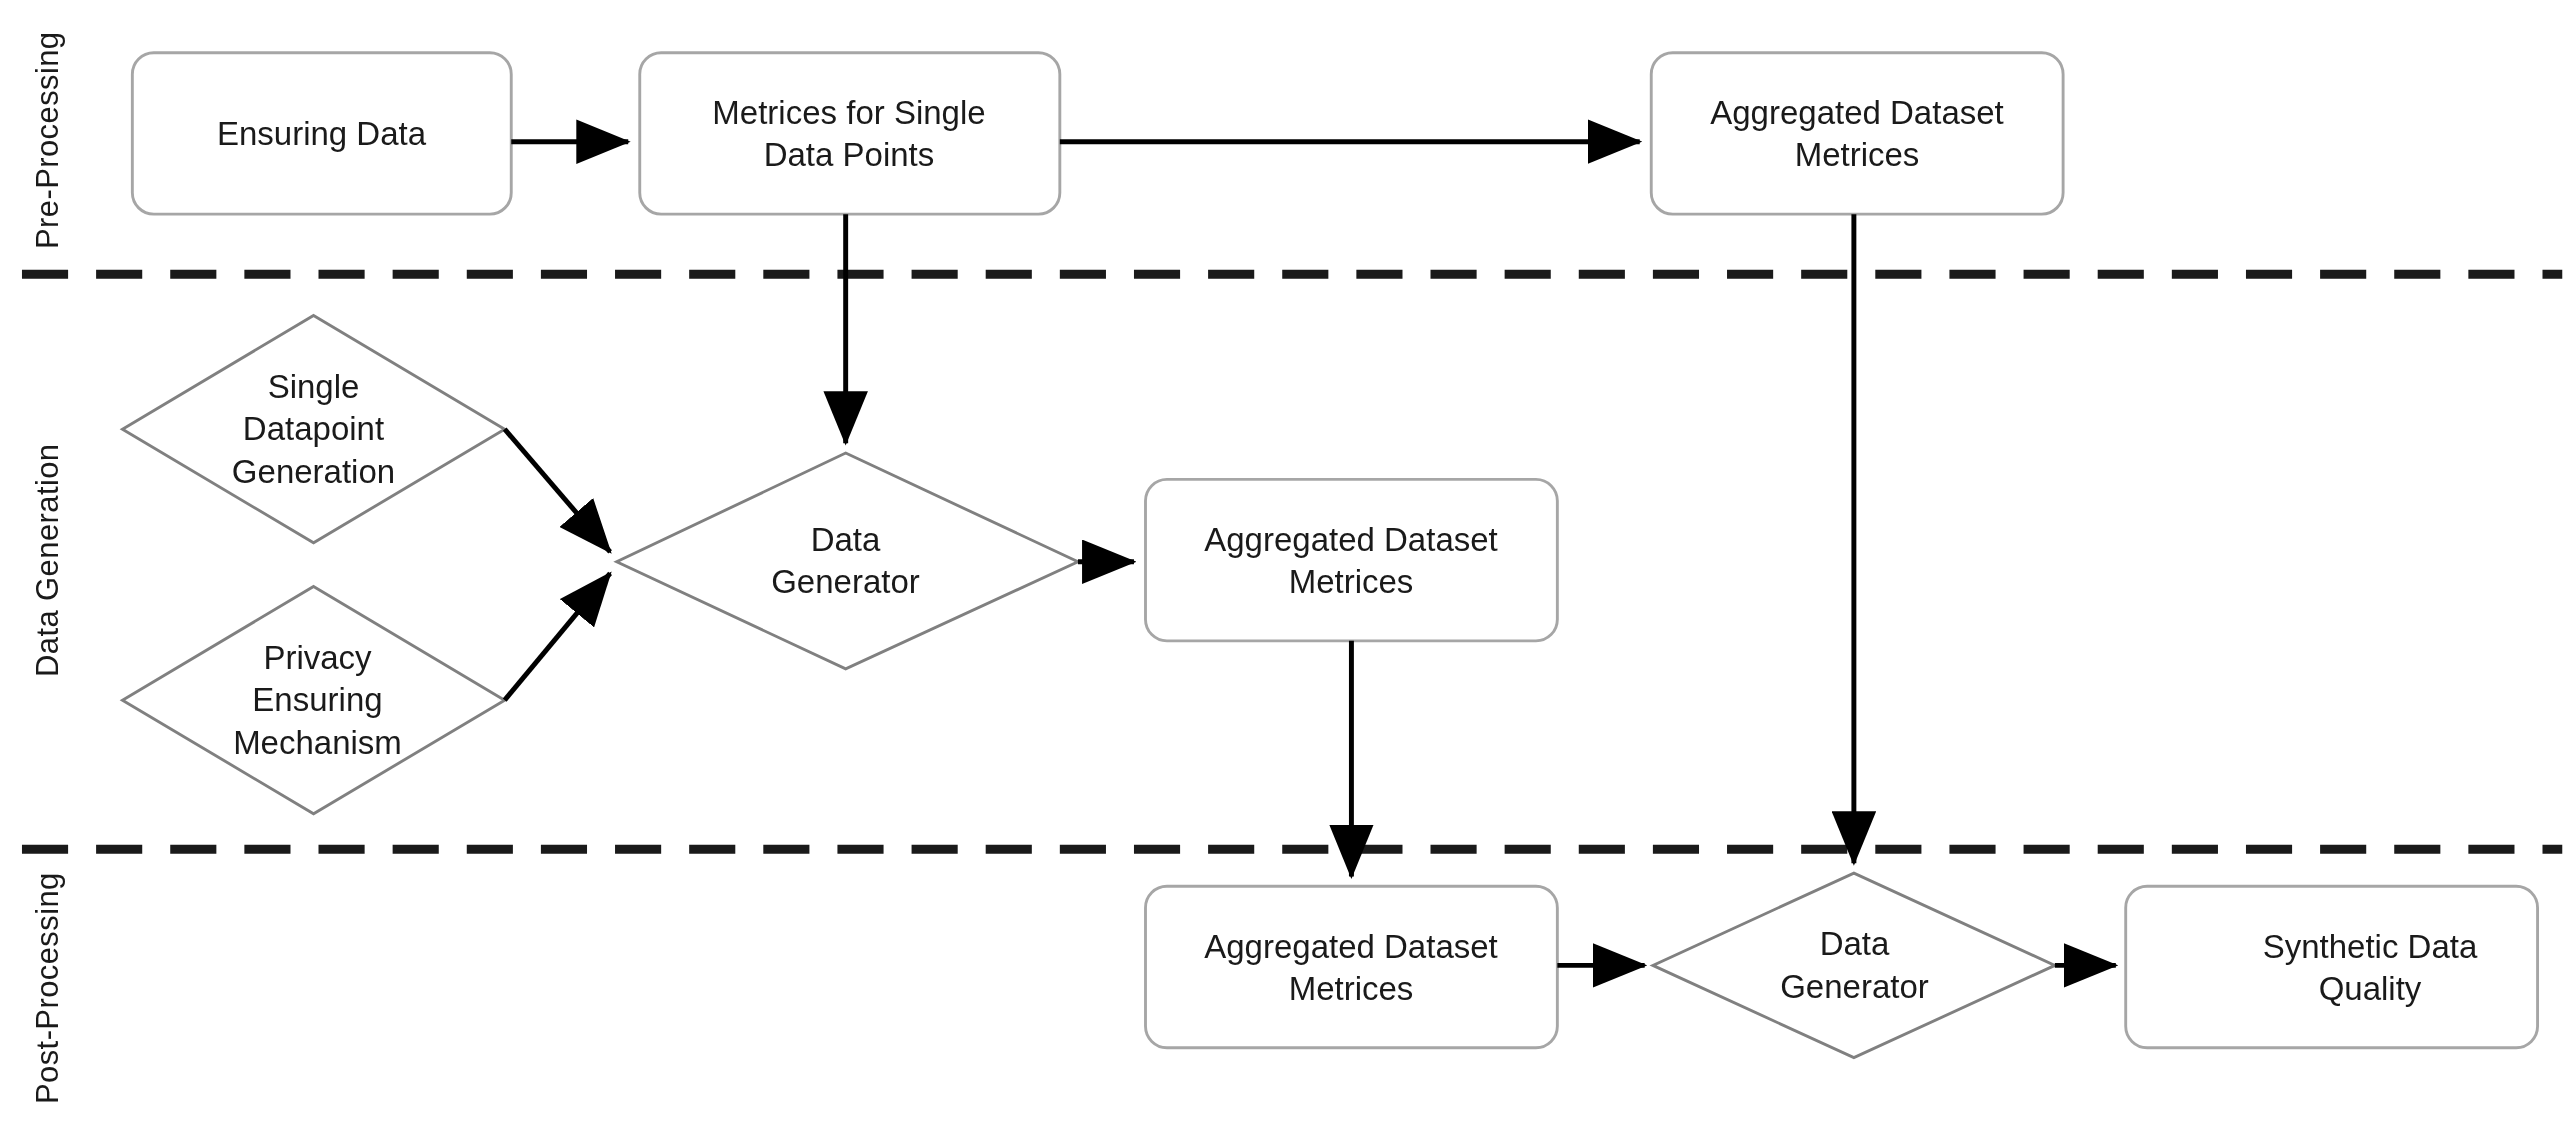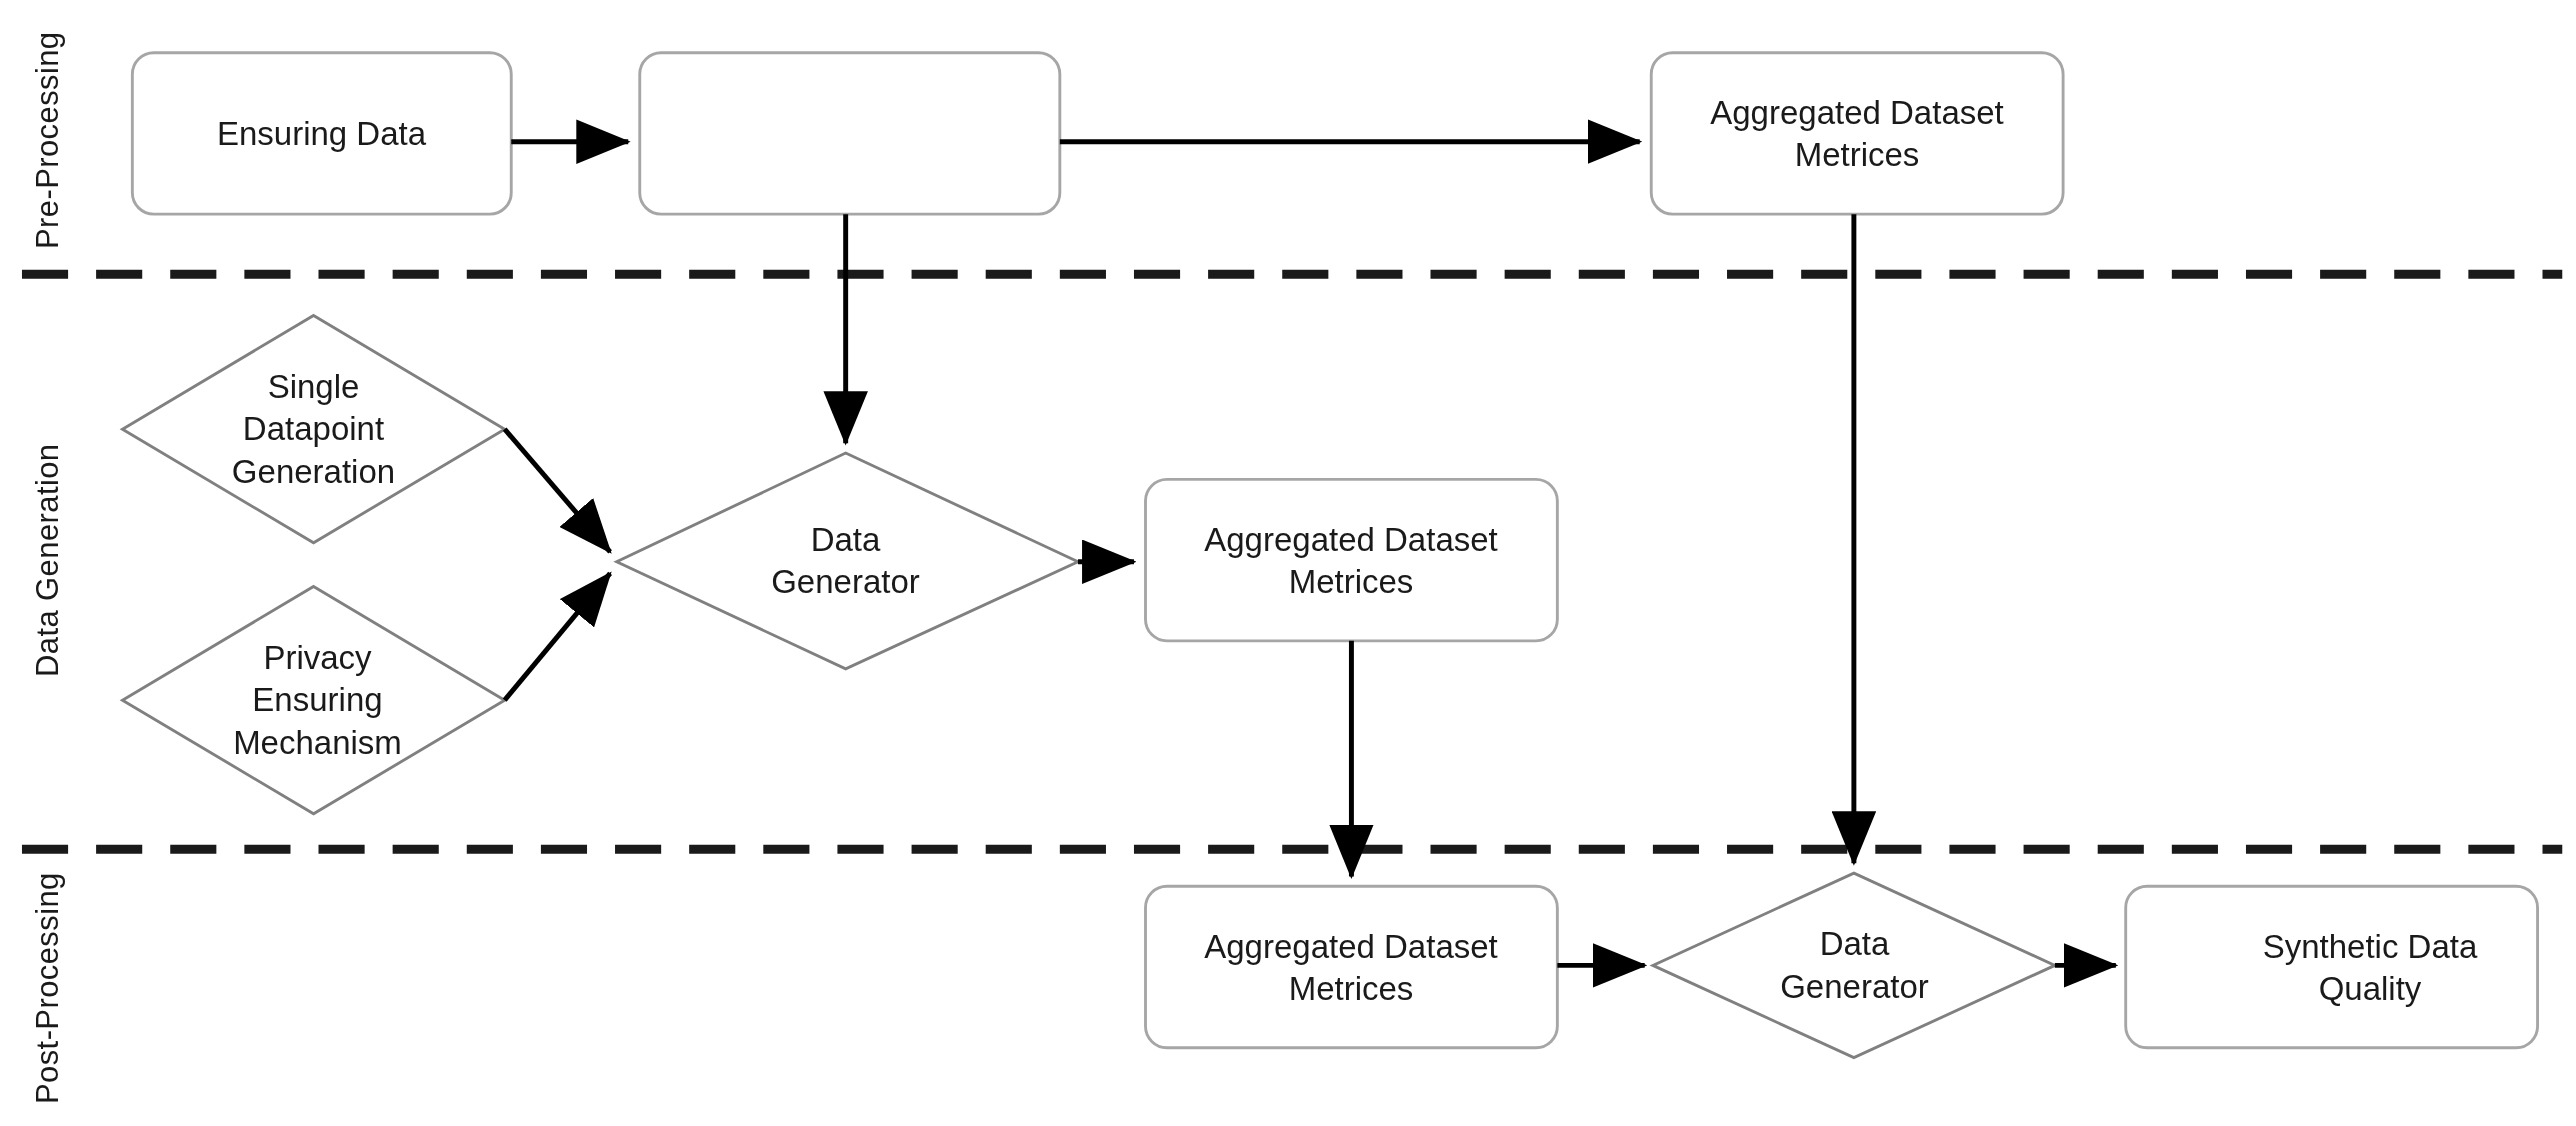--- a/index.html
+++ b/index.html
@@ -107,20 +107,22 @@
   </svg>
 
   <div class="band-label" style="left:30px; top:16.5px; height:247px;">Pre-Processing</div>
 
   <div class="band-label" style="left:30px; top:313px; height:494px;">Data Generation</div>
 
   <div class="band-label" style="left:30px; top:865px; height:247px;">Post-Processing</div>
 
   <div class="node-label" style="left:132px; top:53px; width:379px; height:162px;">Ensuring Data</div>
 
+  <div class="node-label" style="left:639px; top:53px; width:420px; height:162px;">Metrices for Single
+Data Points</div>
 
   <div class="node-label" style="left:1651px; top:53px; width:412px; height:162px;">Aggregated Dataset
 Metrices</div>
 
   <div class="node-label" style="left:190px; top:316px; width:247px; height:227px;">Single
 Datapoint
 Generation</div>
 
   <div class="node-label" style="left:190px; top:587px; width:255px; height:227px;">Privacy
 Ensuring

